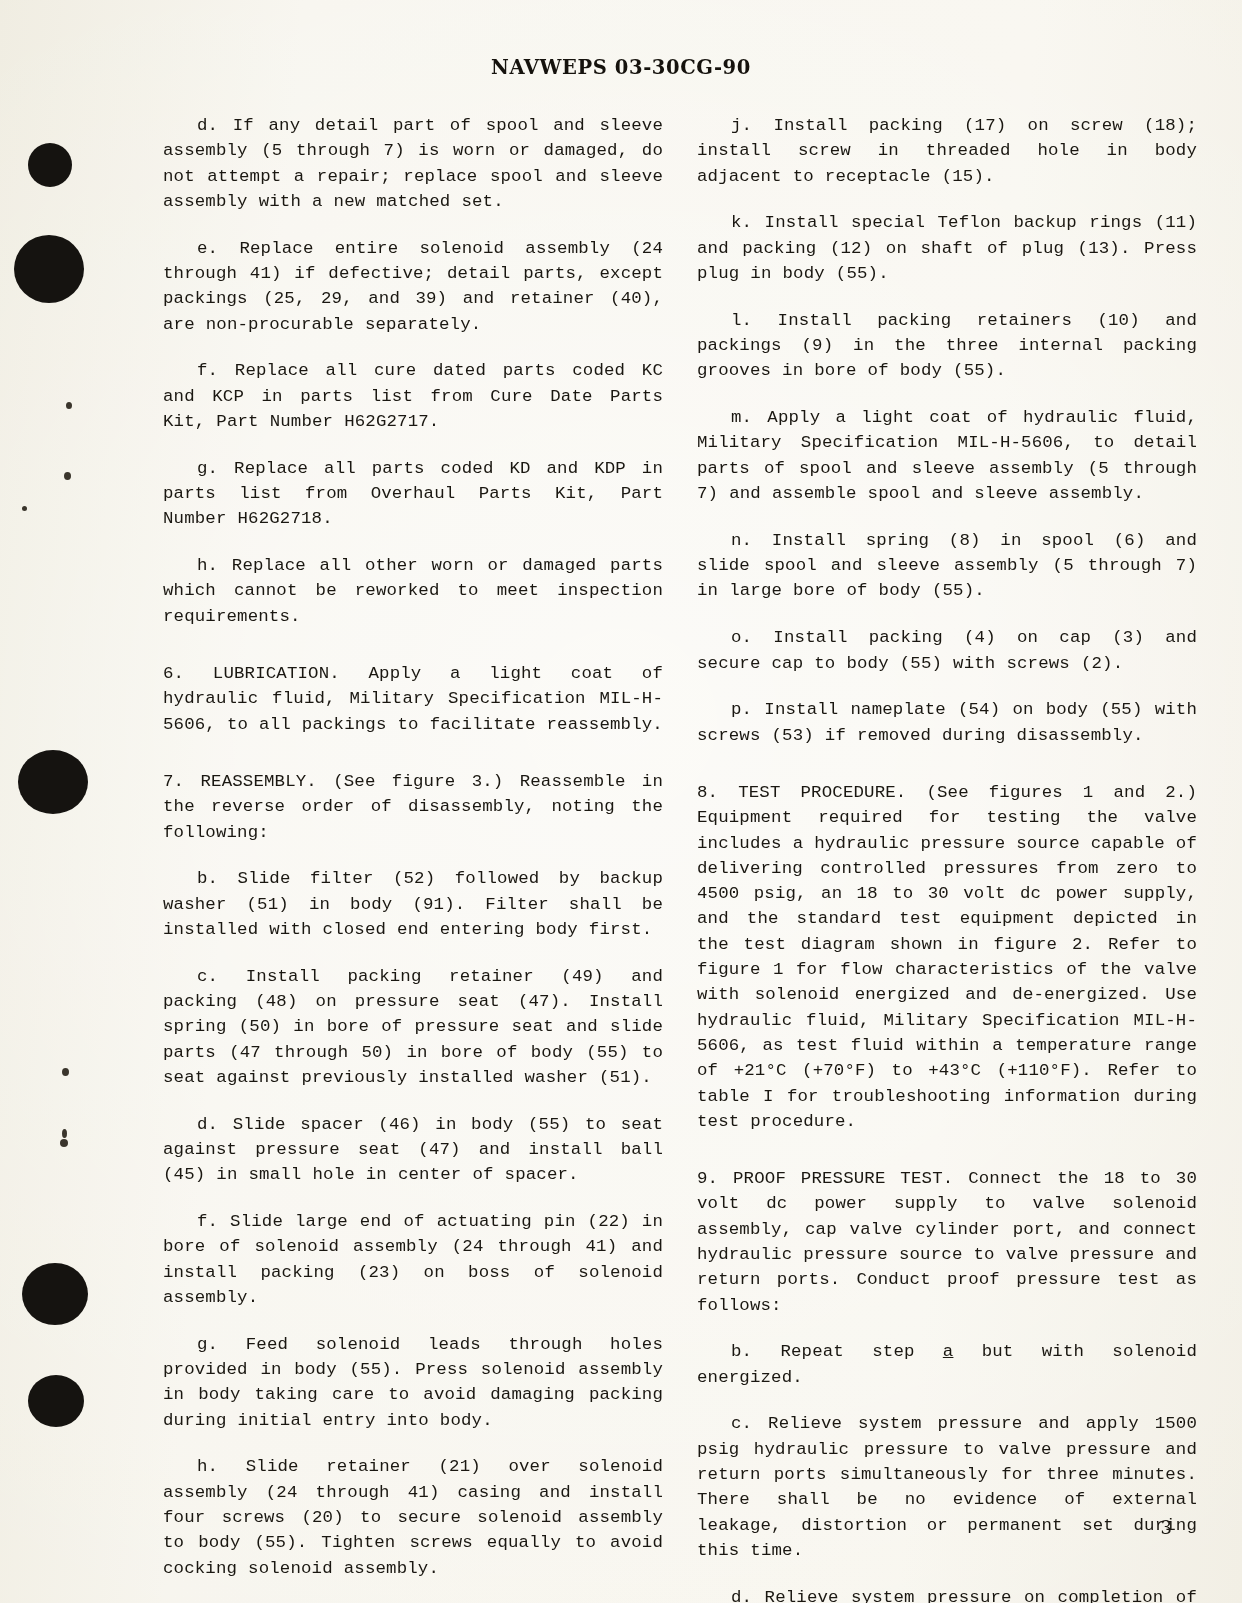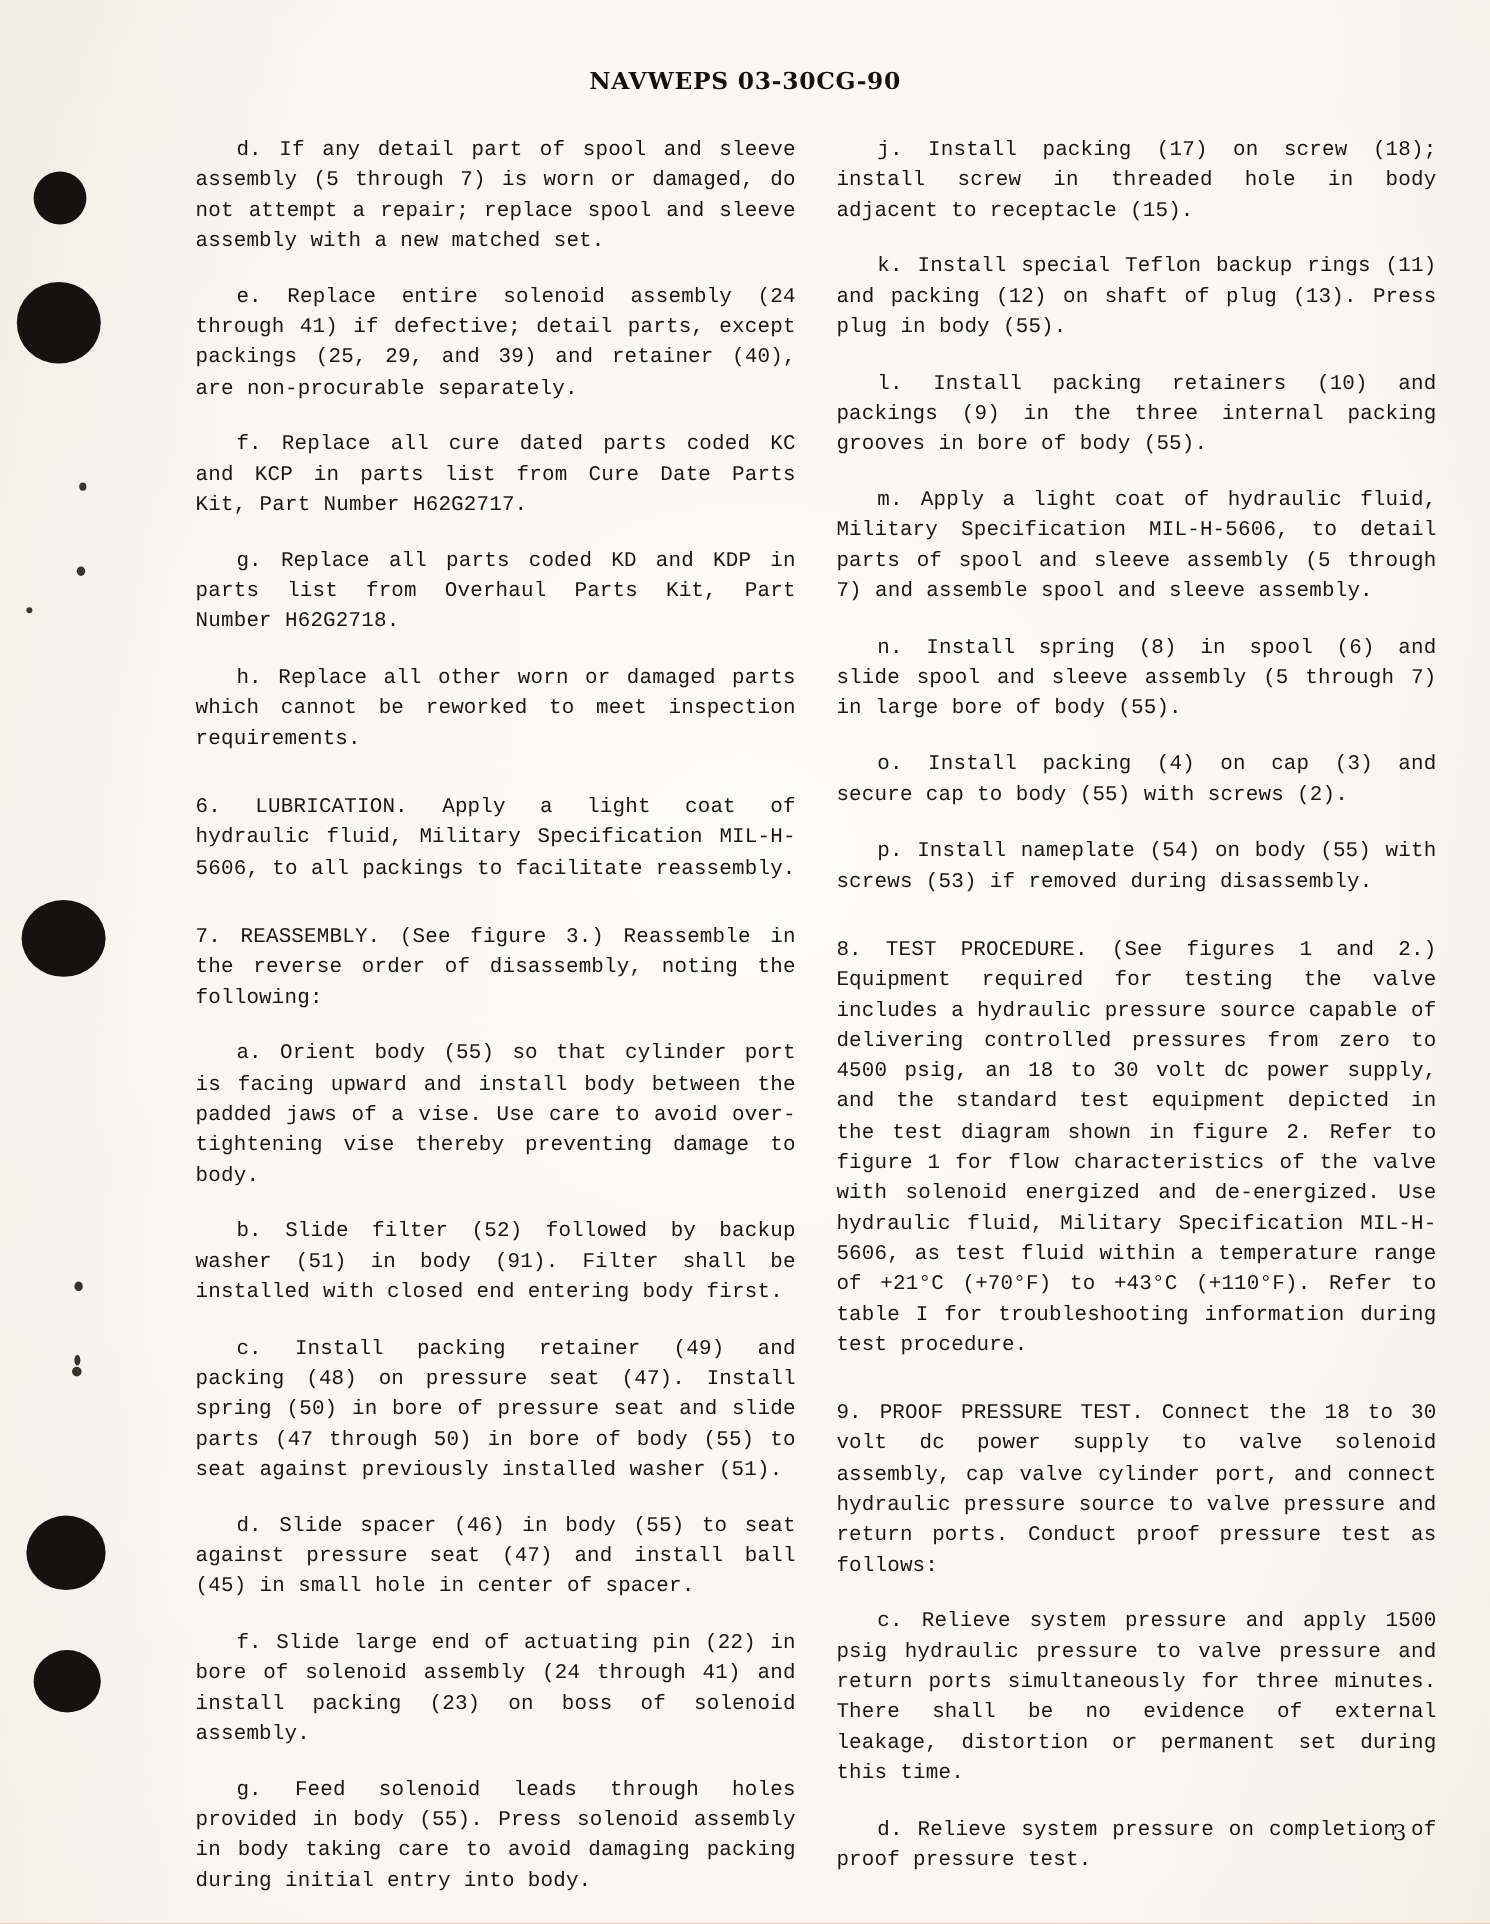--- a/index.html
+++ b/index.html
@@ -4,21 +4,21 @@
 <style>
   html, body {
     margin: 0;
     padding: 0;
     background: #ffffff;
   }
   .page {
     position: relative;
     width: 1242px;
     height: 1603px;
-    background: #f97316;
+    background: #a3a3a3;
     overflow: hidden;
     font-family: "DejaVu Serif", "Liberation Serif", serif;
     color: #181510;
   }
   
   .paper-tone {
     position: absolute;
     inset: 0;
     background:
       radial-gradient(ellipse 120% 90% at 50% 45%, rgba(255,255,255,0.55) 0%, rgba(255,255,255,0.0) 72%),
@@ -109,39 +109,39 @@
   <div class="columns">
 
     <div class="col" id="left-col">
         <p class="para">d.  If any detail part of spool and sleeve assembly (5 through 7) is worn or damaged, do not attempt a repair; replace spool and sleeve assembly with a new matched set.</p>
         <p class="para">e.  Replace entire solenoid assembly (24 through 41) if defective; detail parts, except packings (25, 29, and 39) and retainer (40), are non-procurable separately.</p>
         <p class="para">f.  Replace all cure dated parts coded KC and KCP in parts list from Cure Date Parts Kit, Part Number H62G2717.</p>
         <p class="para">g.  Replace all parts coded KD and KDP in parts list from Overhaul Parts Kit, Part Number  H62G2718.</p>
         <p class="para">h.  Replace all other worn or damaged parts which cannot be reworked to meet inspection requirements.</p>
         <p class="para noindent">6.  LUBRICATION.  Apply a light coat of hydraulic fluid, Military Specification MIL-H-5606, to all packings to facilitate reassembly.</p>
         <p class="para noindent">7.  REASSEMBLY.  (See figure 3.)  Reassemble in the reverse order of disassembly, noting the following:</p>
-        <p class="para">a.  Orient body (55) so that cylinder port is facing upward and install body between the padded jaws of a vise.  Use care to avoid over-tightening vise thereby preventing damage to body.</p>
         <p class="para">b.  Slide filter (52) followed by backup washer (51) in body (91).  Filter shall be installed with closed end entering body first.</p>
         <p class="para">c.  Install packing retainer (49) and packing (48) on pressure seat (47).  Install spring (50) in bore of pressure seat and slide parts (47 through 50) in bore of body (55) to seat against previously installed washer (51).</p>
         <p class="para">d.  Slide spacer (46) in body (55) to seat against pressure seat (47) and install ball (45) in small hole in center of spacer.</p>
         <p class="para">f.  Slide large end of actuating pin (22) in bore of solenoid assembly (24 through 41) and install packing (23) on boss of solenoid assembly.</p>
         <p class="para">g.  Feed solenoid leads through holes provided in body (55).  Press solenoid assembly in body taking care to avoid damaging packing during initial entry into body.</p>
         <p class="para">h.  Slide retainer (21) over solenoid assembly (24 through 41) casing and install four screws (20) to secure solenoid assembly to body (55).  Tighten screws equally to avoid cocking solenoid assembly.</p>
       </div>
 
     <div class="col" id="right-col">
         <p class="para">j.  Install packing (17) on screw (18); install screw in threaded hole in body adjacent to receptacle (15).</p>
         <p class="para">k.  Install special Teflon backup rings (11) and packing (12) on shaft of plug (13).  Press plug in body (55).</p>
         <p class="para">l.  Install packing retainers (10) and packings (9) in the three internal packing grooves in bore of body (55).</p>
         <p class="para">m. Apply a light coat of hydraulic fluid, Military Specification MIL-H-5606, to detail parts of spool and sleeve assembly (5 through 7) and assemble spool and sleeve assembly.</p>
         <p class="para">n.  Install spring (8) in spool (6) and slide spool and sleeve assembly (5 through 7) in large bore of body (55).</p>
         <p class="para">o.  Install packing (4) on cap (3) and secure cap to body (55) with screws (2).</p>
         <p class="para">p.  Install nameplate (54) on body (55) with screws (53) if removed during disassembly.</p>
         <p class="para noindent">8.  TEST PROCEDURE.  (See figures 1 and 2.)  Equipment required for testing the valve includes a hydraulic pressure source capable of delivering controlled pressures from zero to 4500 psig, an 18 to 30 volt dc power supply, and the standard test equipment depicted in the test diagram shown in figure 2.  Refer to figure 1 for flow characteristics of the valve with solenoid energized and de-energized.  Use hydraulic fluid, Military Specification MIL-H-5606, as test fluid within a temperature range of +21°C (+70°F) to +43°C (+110°F).  Refer to table I for troubleshooting information during test procedure.</p>
         <p class="para noindent">9.  PROOF PRESSURE TEST.  Connect the 18 to 30 volt dc power supply to valve solenoid assembly, cap valve cylinder port, and connect hydraulic pressure source to valve pressure and return ports.  Conduct proof pressure test as follows:</p>
+        <p class="para">b.  Repeat step <span class="u">a</span> but with solenoid energized.</p>
         <p class="para">c.  Relieve system pressure and apply 1500 psig hydraulic pressure to valve pressure and return ports simultaneously for three minutes.  There shall be no evidence of external leakage, distortion or permanent set during this time.</p>
         <p class="para">d.  Relieve system pressure on completion of proof pressure test.</p>
       </div>
 
   </div>
 
   <div class="page-number">3</div>
 
   <div id="artifact-layer">
       <div class="hole" style="left: 28px; top: 143px; width: 44px; height: 44px;"></div>

